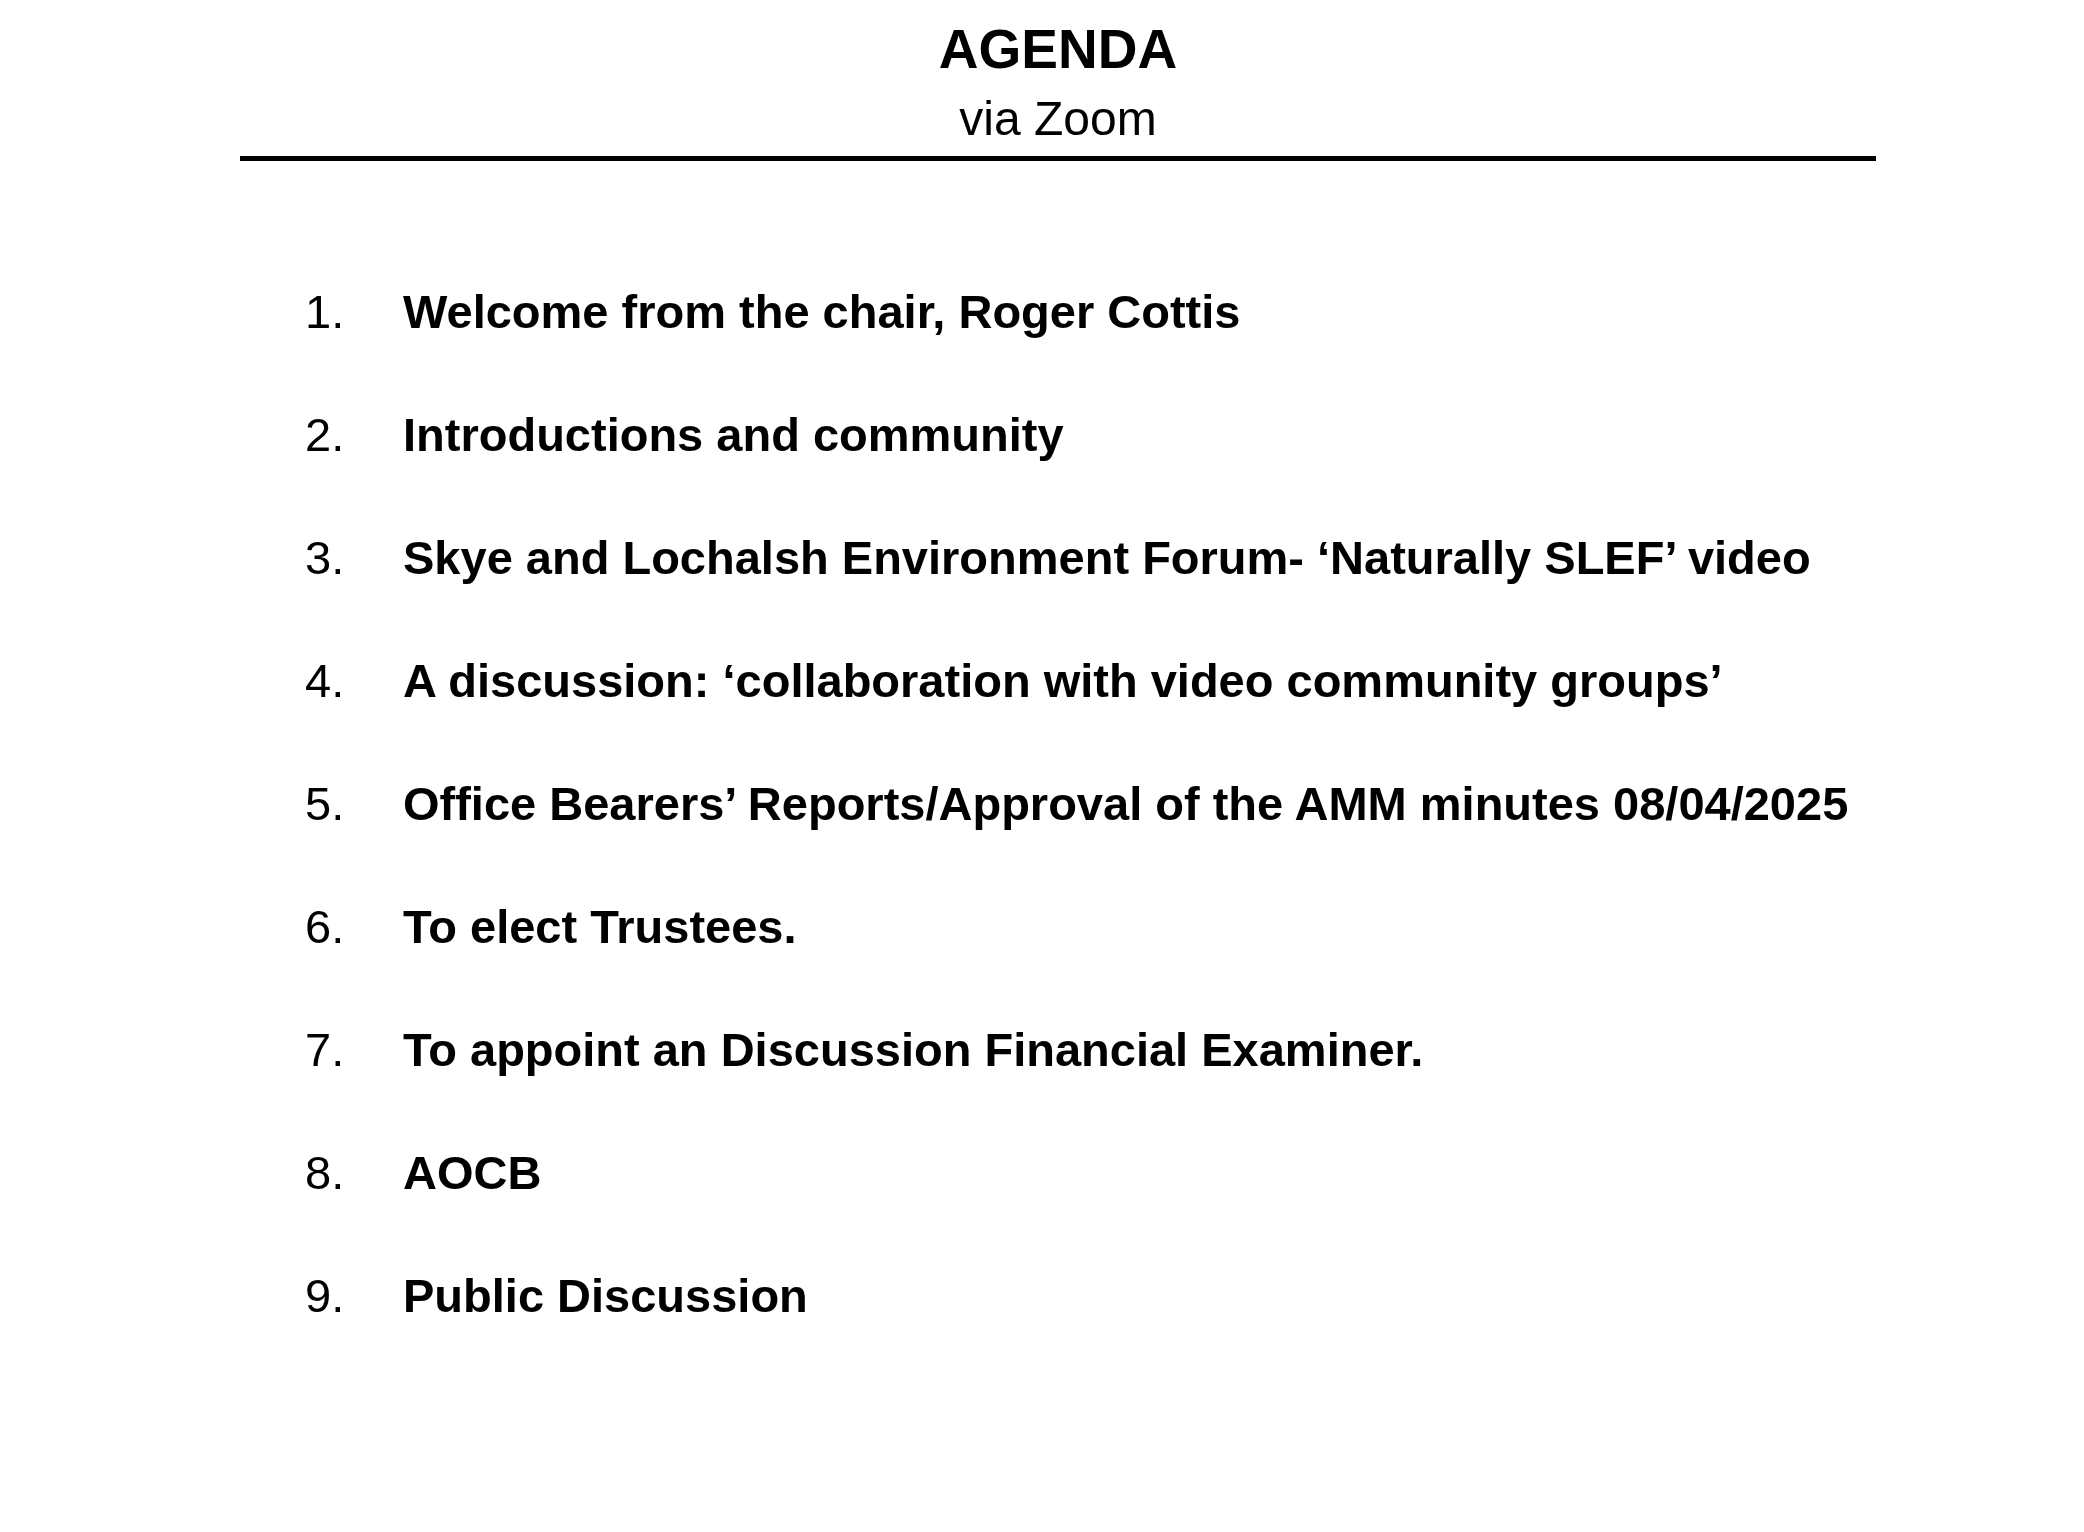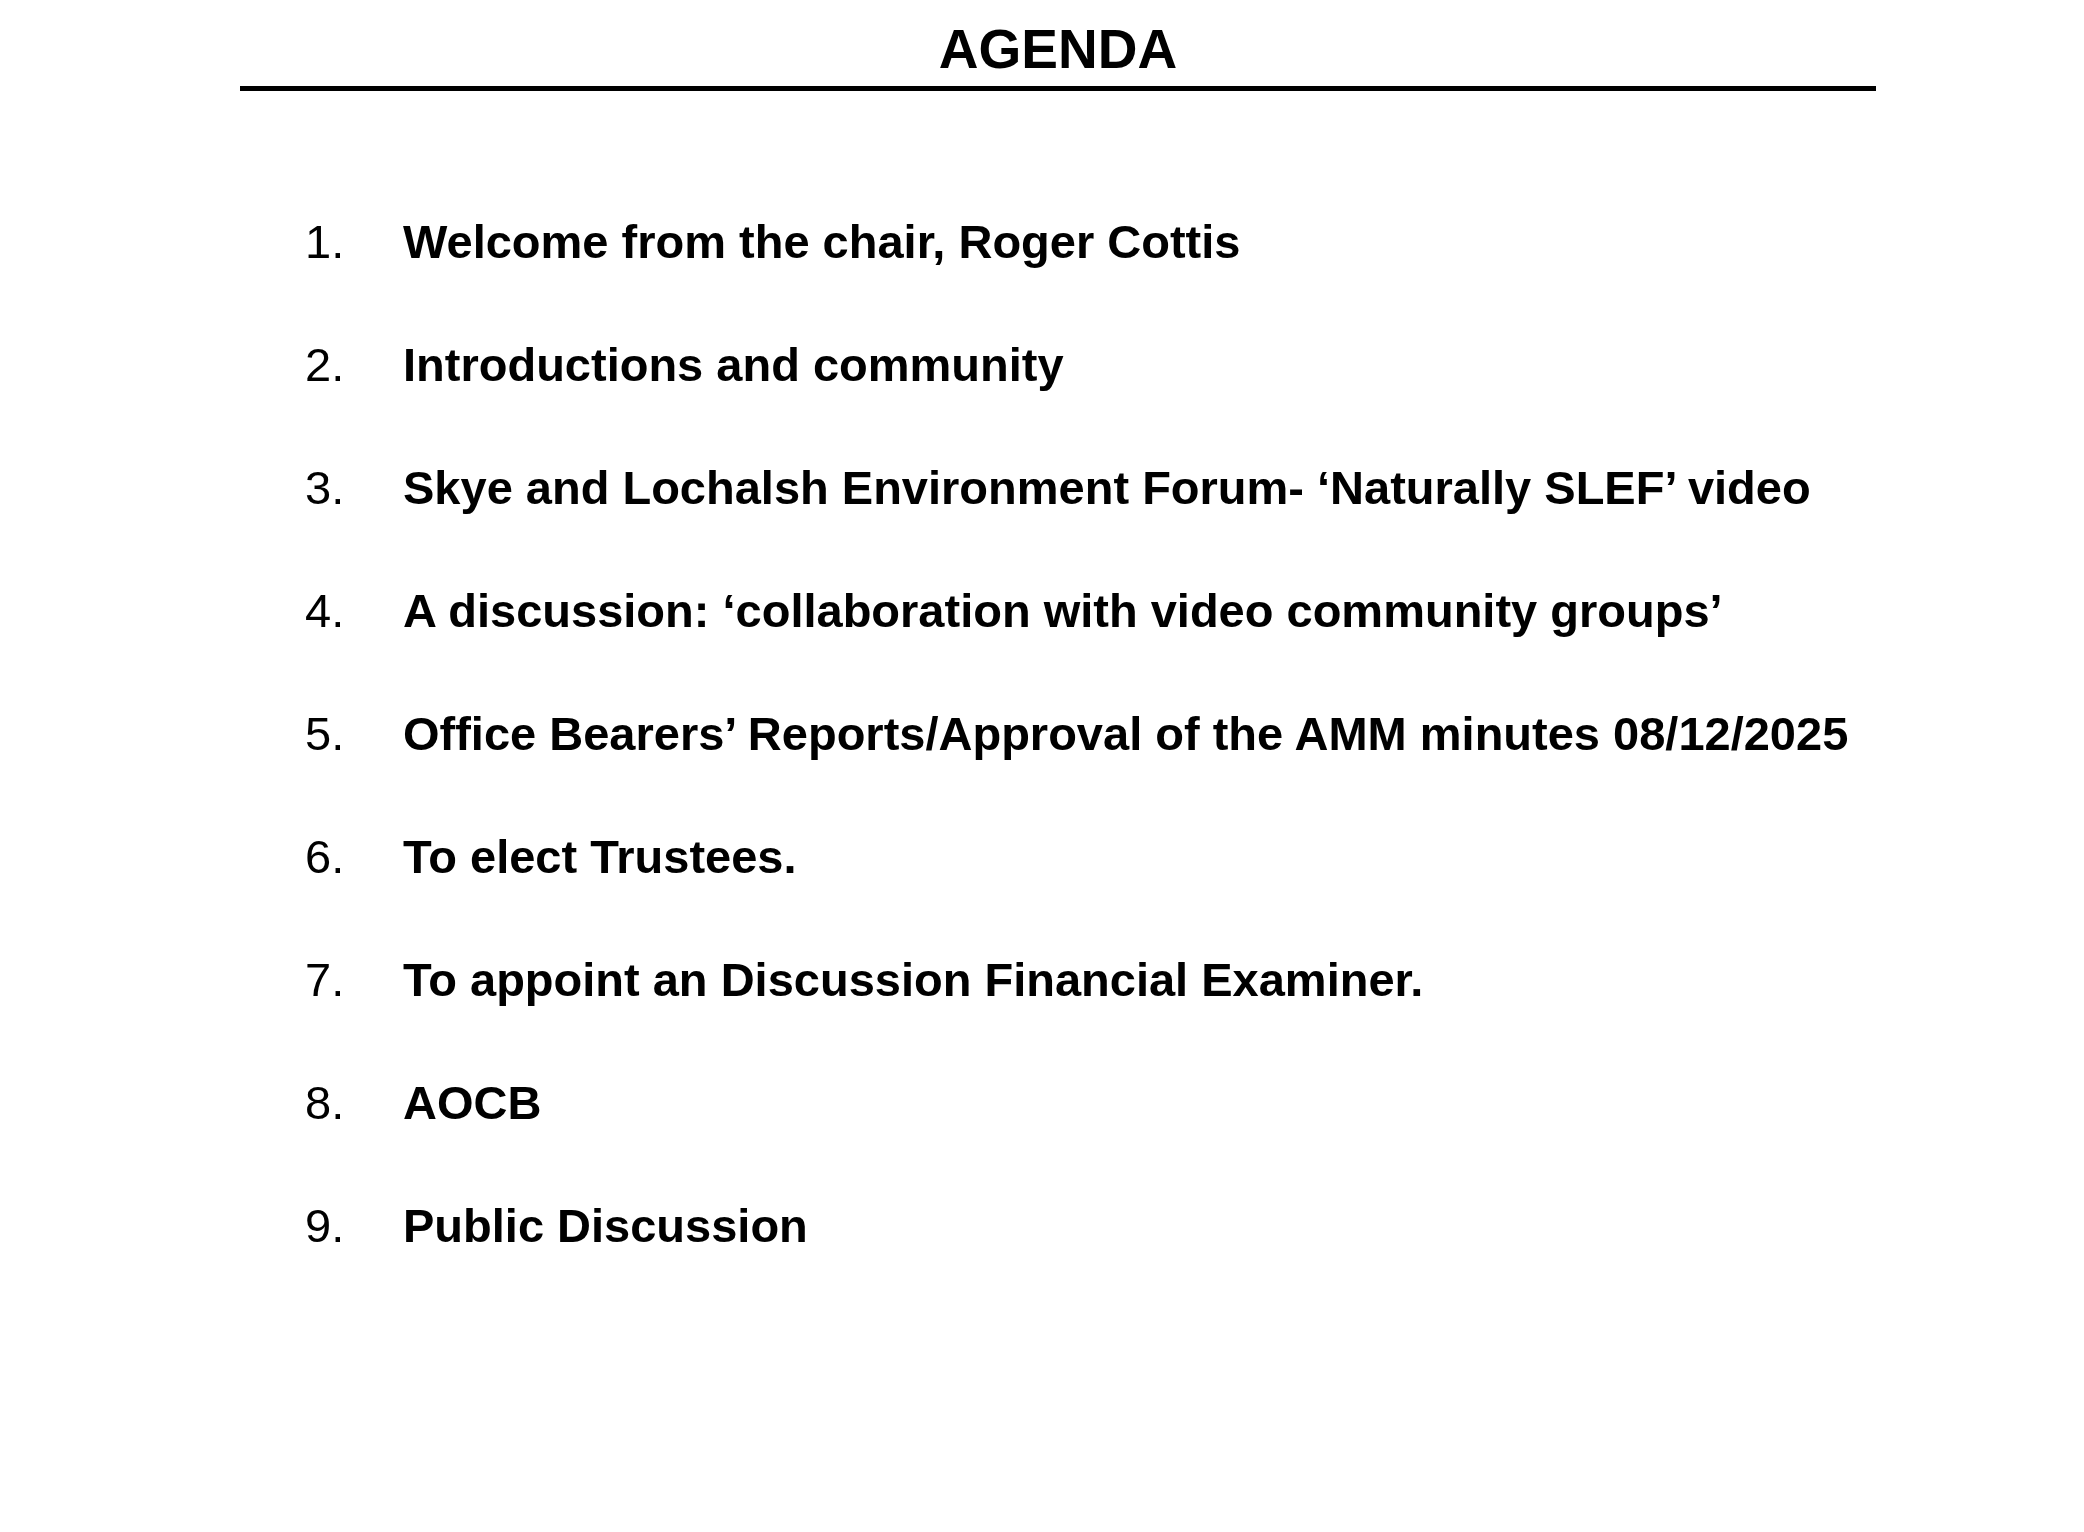--- a/index.html
+++ b/index.html
@@ -63,20 +63,21 @@
     font-weight: bold;
   }
 </style>
 </head>
 <body>
 
 <div class="doc">
 
   <div class="doc-header">
     <div class="title-bold">AGENDA</div>
+    <div class="title-reg">via Zoom</div>
   </div>
 
   <hr class="divider">
 
   <div class="agenda-list">
 
     <div class="agenda-item">
       <span class="item-number">1.</span>
       <span class="item-text">Welcome from the chair, Roger Cottis</span>
     </div>
@@ -91,21 +92,21 @@
       <span class="item-text">Skye and Lochalsh Environment Forum- ‘Naturally SLEF’ video</span>
     </div>
 
     <div class="agenda-item">
       <span class="item-number">4.</span>
       <span class="item-text">A discussion: ‘collaboration with video community groups’</span>
     </div>
 
     <div class="agenda-item">
       <span class="item-number">5.</span>
-      <span class="item-text">Office Bearers’ Reports/Approval of the AMM minutes 08/12/2025</span>
+      <span class="item-text">Office Bearers’ Reports/Approval of the AMM minutes 08/04/2025</span>
     </div>
 
     <div class="agenda-item">
       <span class="item-number">6.</span>
       <span class="item-text">To elect Trustees.</span>
     </div>
 
     <div class="agenda-item">
       <span class="item-number">7.</span>
       <span class="item-text">To appoint an Discussion Financial Examiner.</span>

